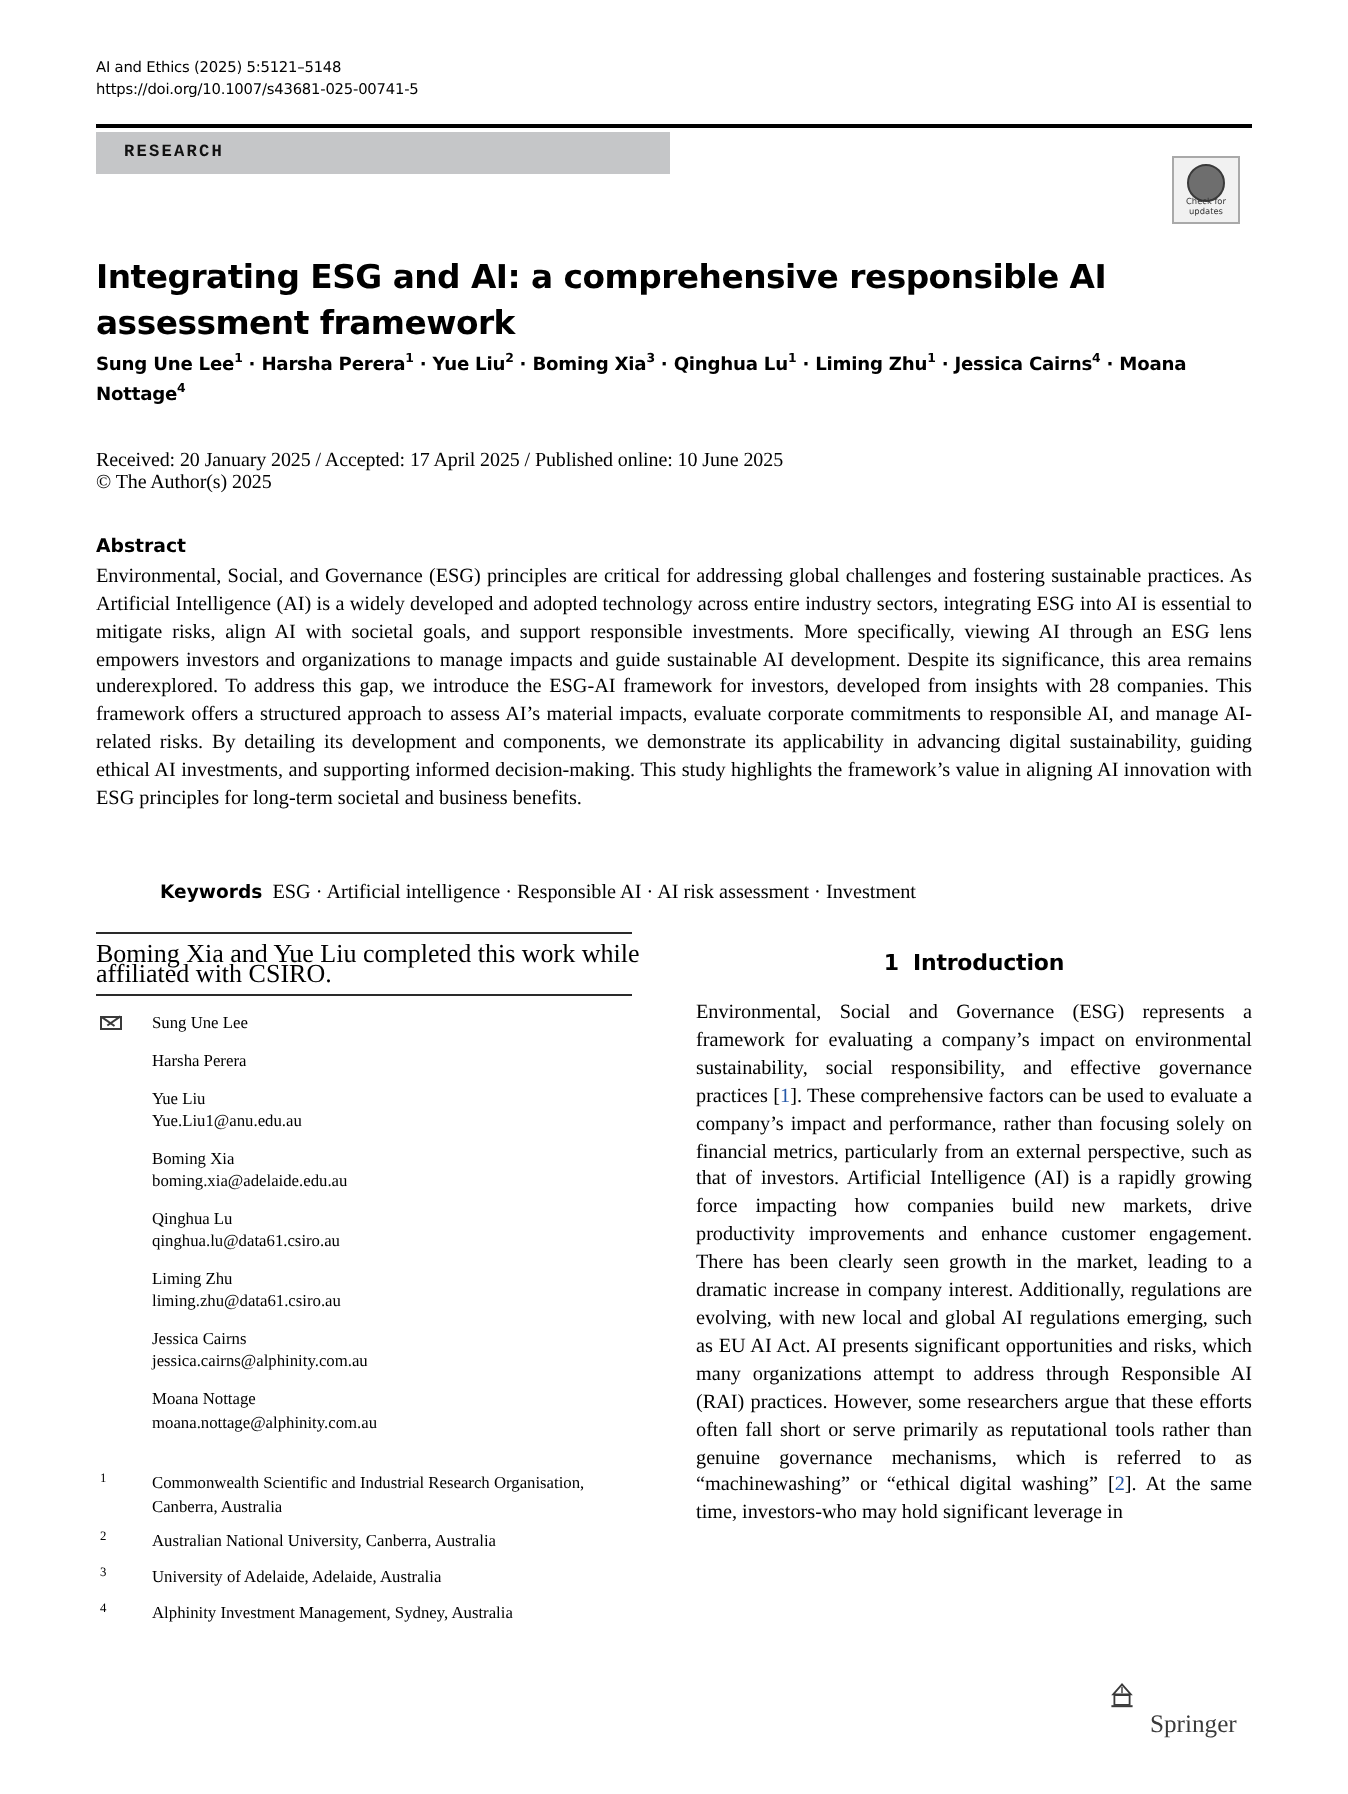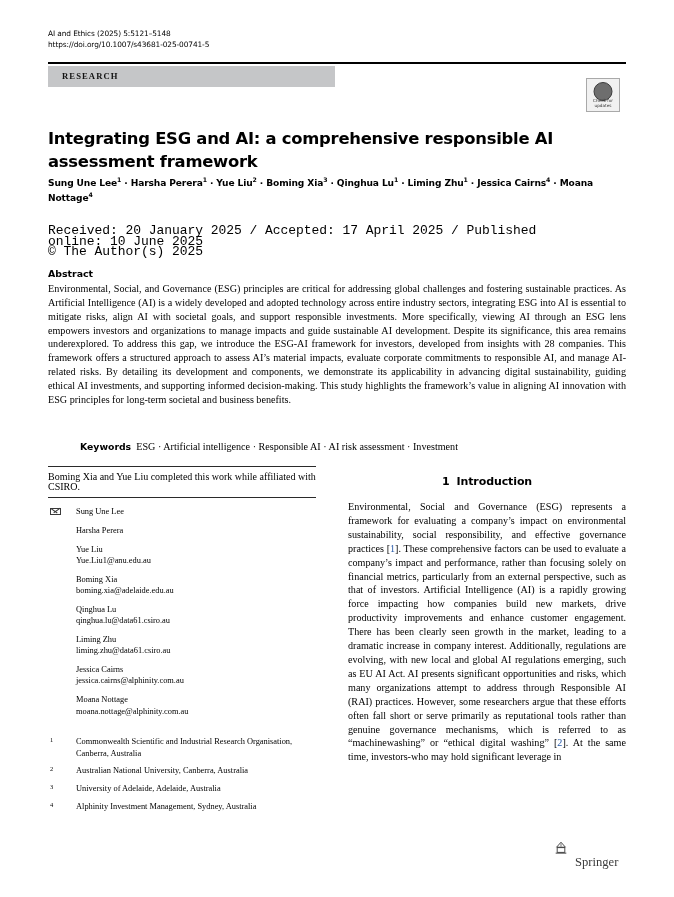--- a/index.html
+++ b/index.html
@@ -48,21 +48,21 @@
     left: 48px;
     top: 66px;
     width: 287px;
     height: 21px;
     background: #c5c6c8;
   }
   .researchbar span {
     position: absolute;
     left: 14px;
     top: 5px;
-    font-family: Liberation Serif, serif;
+    font-family: Liberation Mono, monospace;
     font-size: 8.6px;
     font-weight: bold;
     letter-spacing: 1.1px;
     color: #111;
   }
 
   
   .crossmark {
     position: absolute;
     left: 586px;
@@ -129,22 +129,22 @@
     vertical-align: super;
     line-height: 0;
   }
 
   
   .recvline {
     position: absolute;
     left: 48px;
     top: 226px;
     width: 520px;
-    font-family: Liberation Mono, monospace;
-    font-size: 13px;
+    font-family: Liberation Serif, serif;
+    font-size: 10px;
     line-height: 10.6px;
     letter-spacing: -0.05px;
     color: #000;
   }
 
   
   .abs-head {
     position: absolute;
     left: 48px;
     top: 268px;
@@ -196,21 +196,21 @@
     width: 278px;
   }
 
   .hr-thin {
     width: 268px;
     height: 0.8px;
     background: #2a2a2a;
     margin: 0;
   }
   .note {
-    font-size: 10px;
+    font-size: 13px;
     line-height: 10.3px;
     padding: 5px 0 5px 0;
     color: #000;
   }
   .contacts {
     padding-top: 8px;
   }
   .contact {
     position: relative;
     padding-left: 28px;

